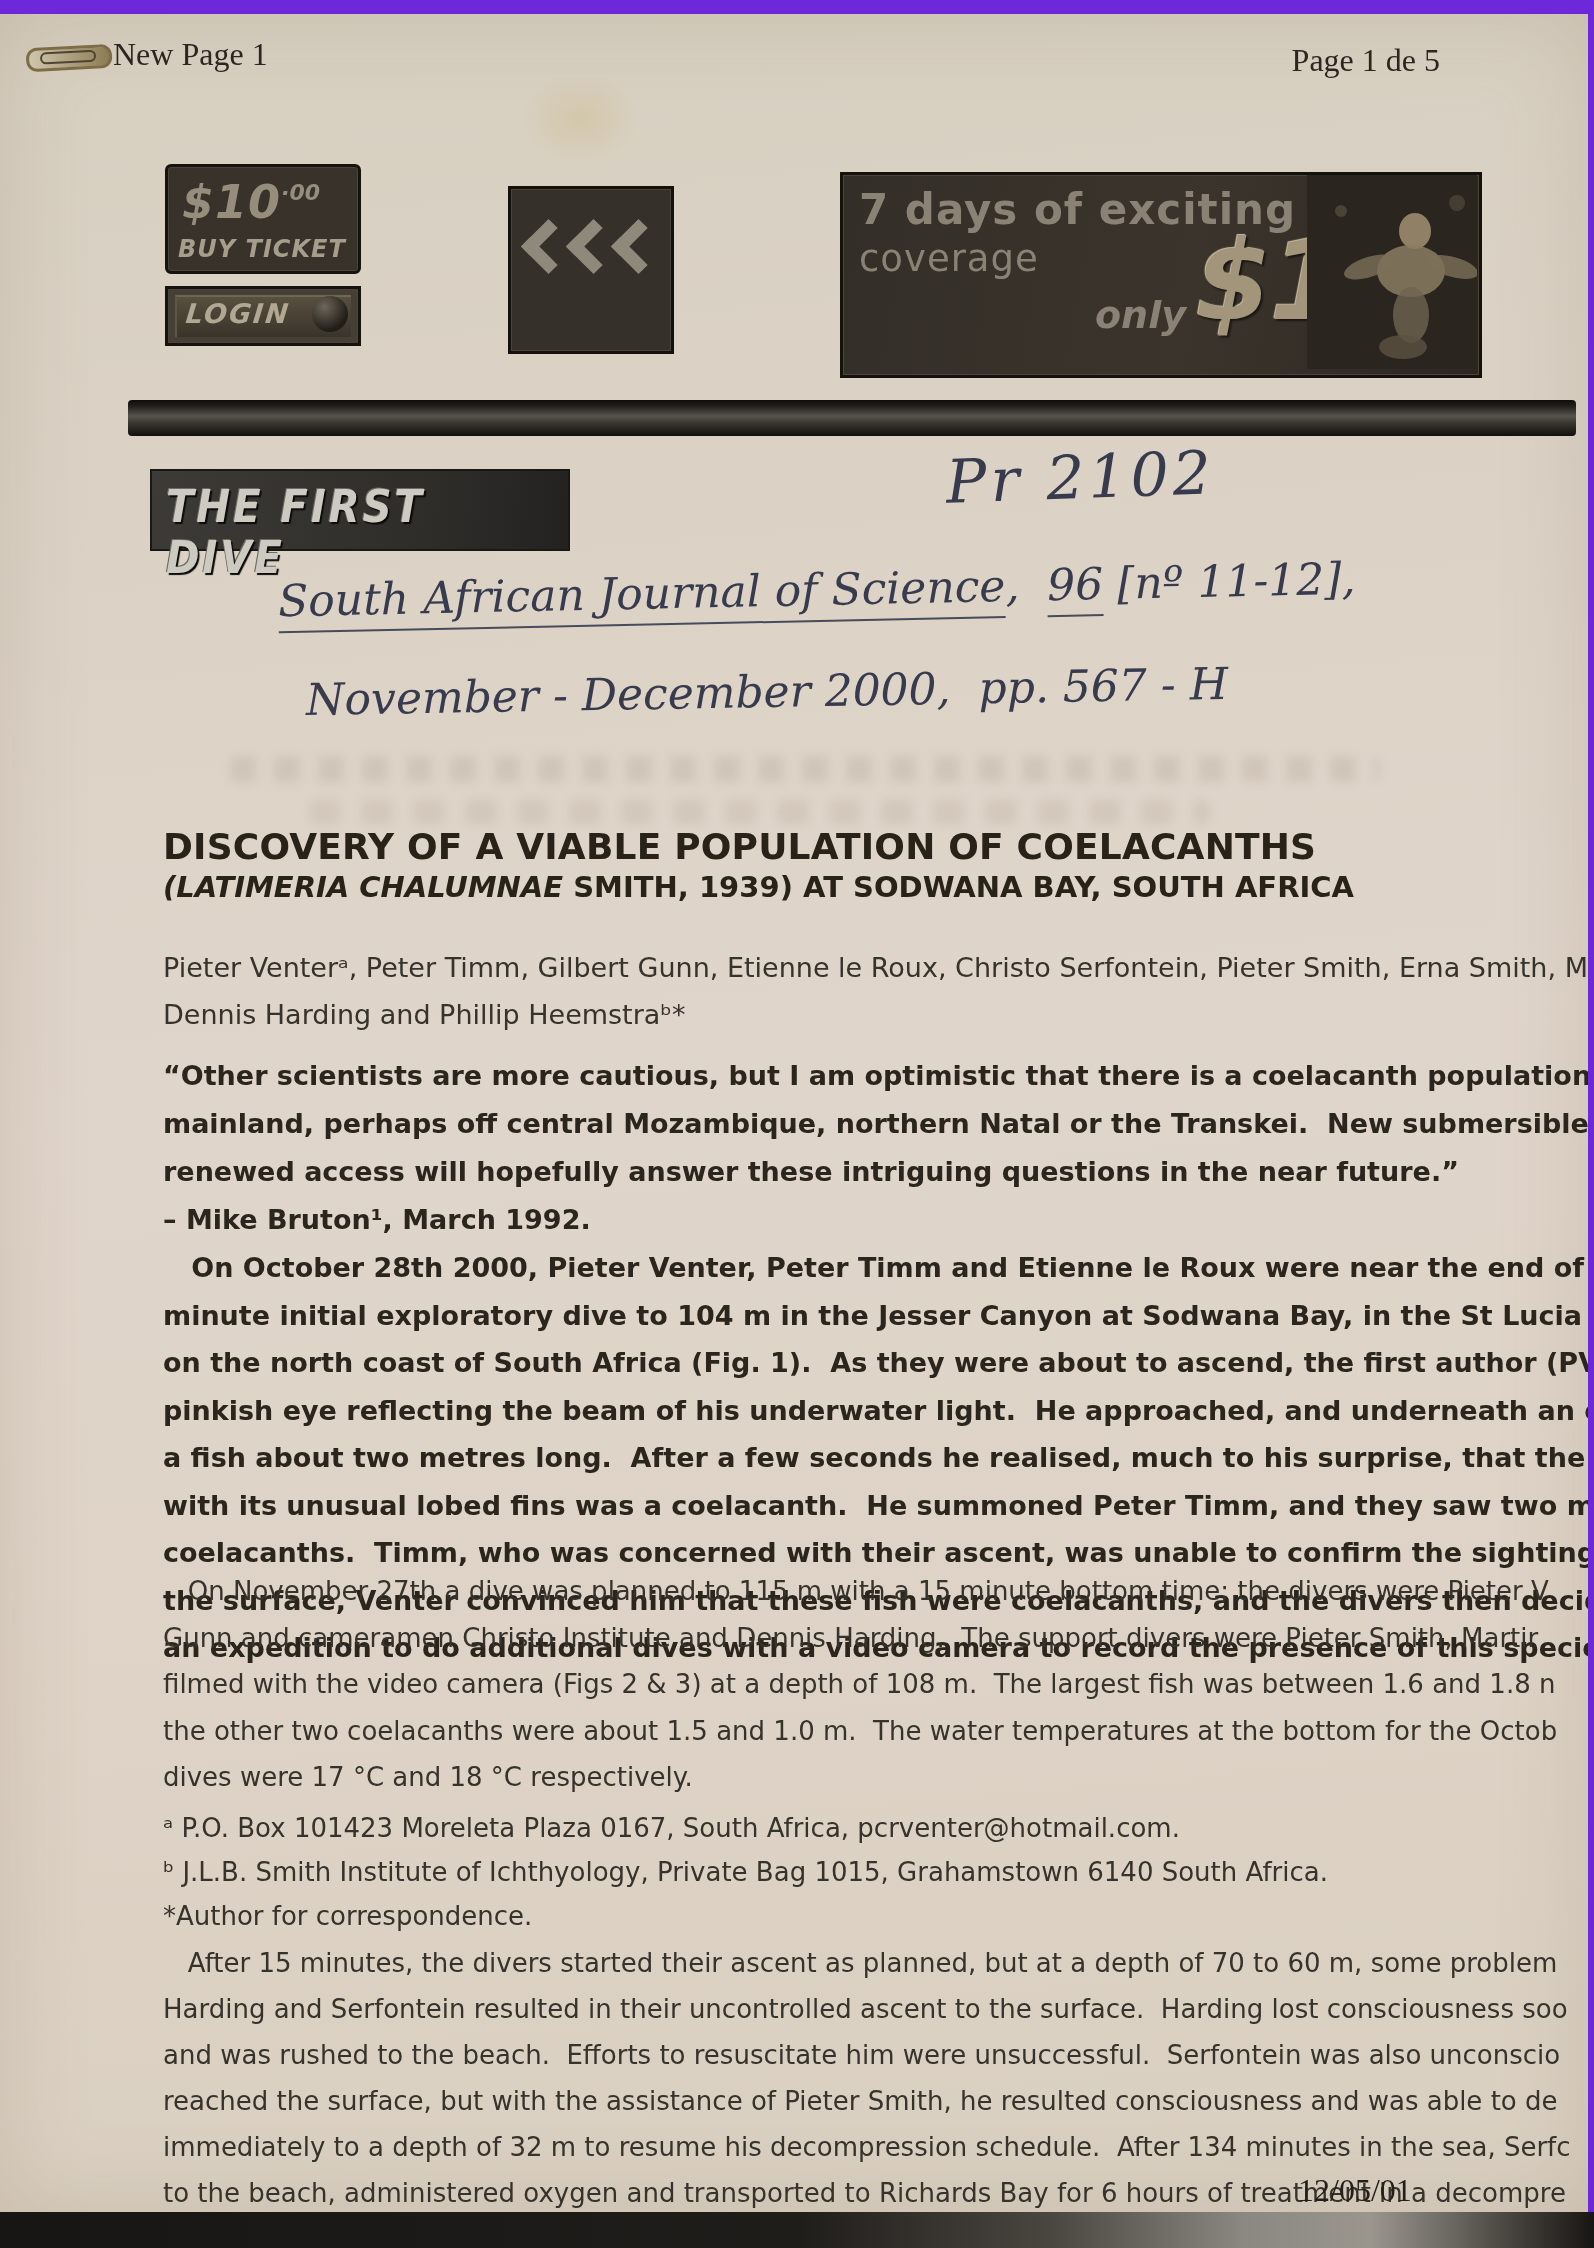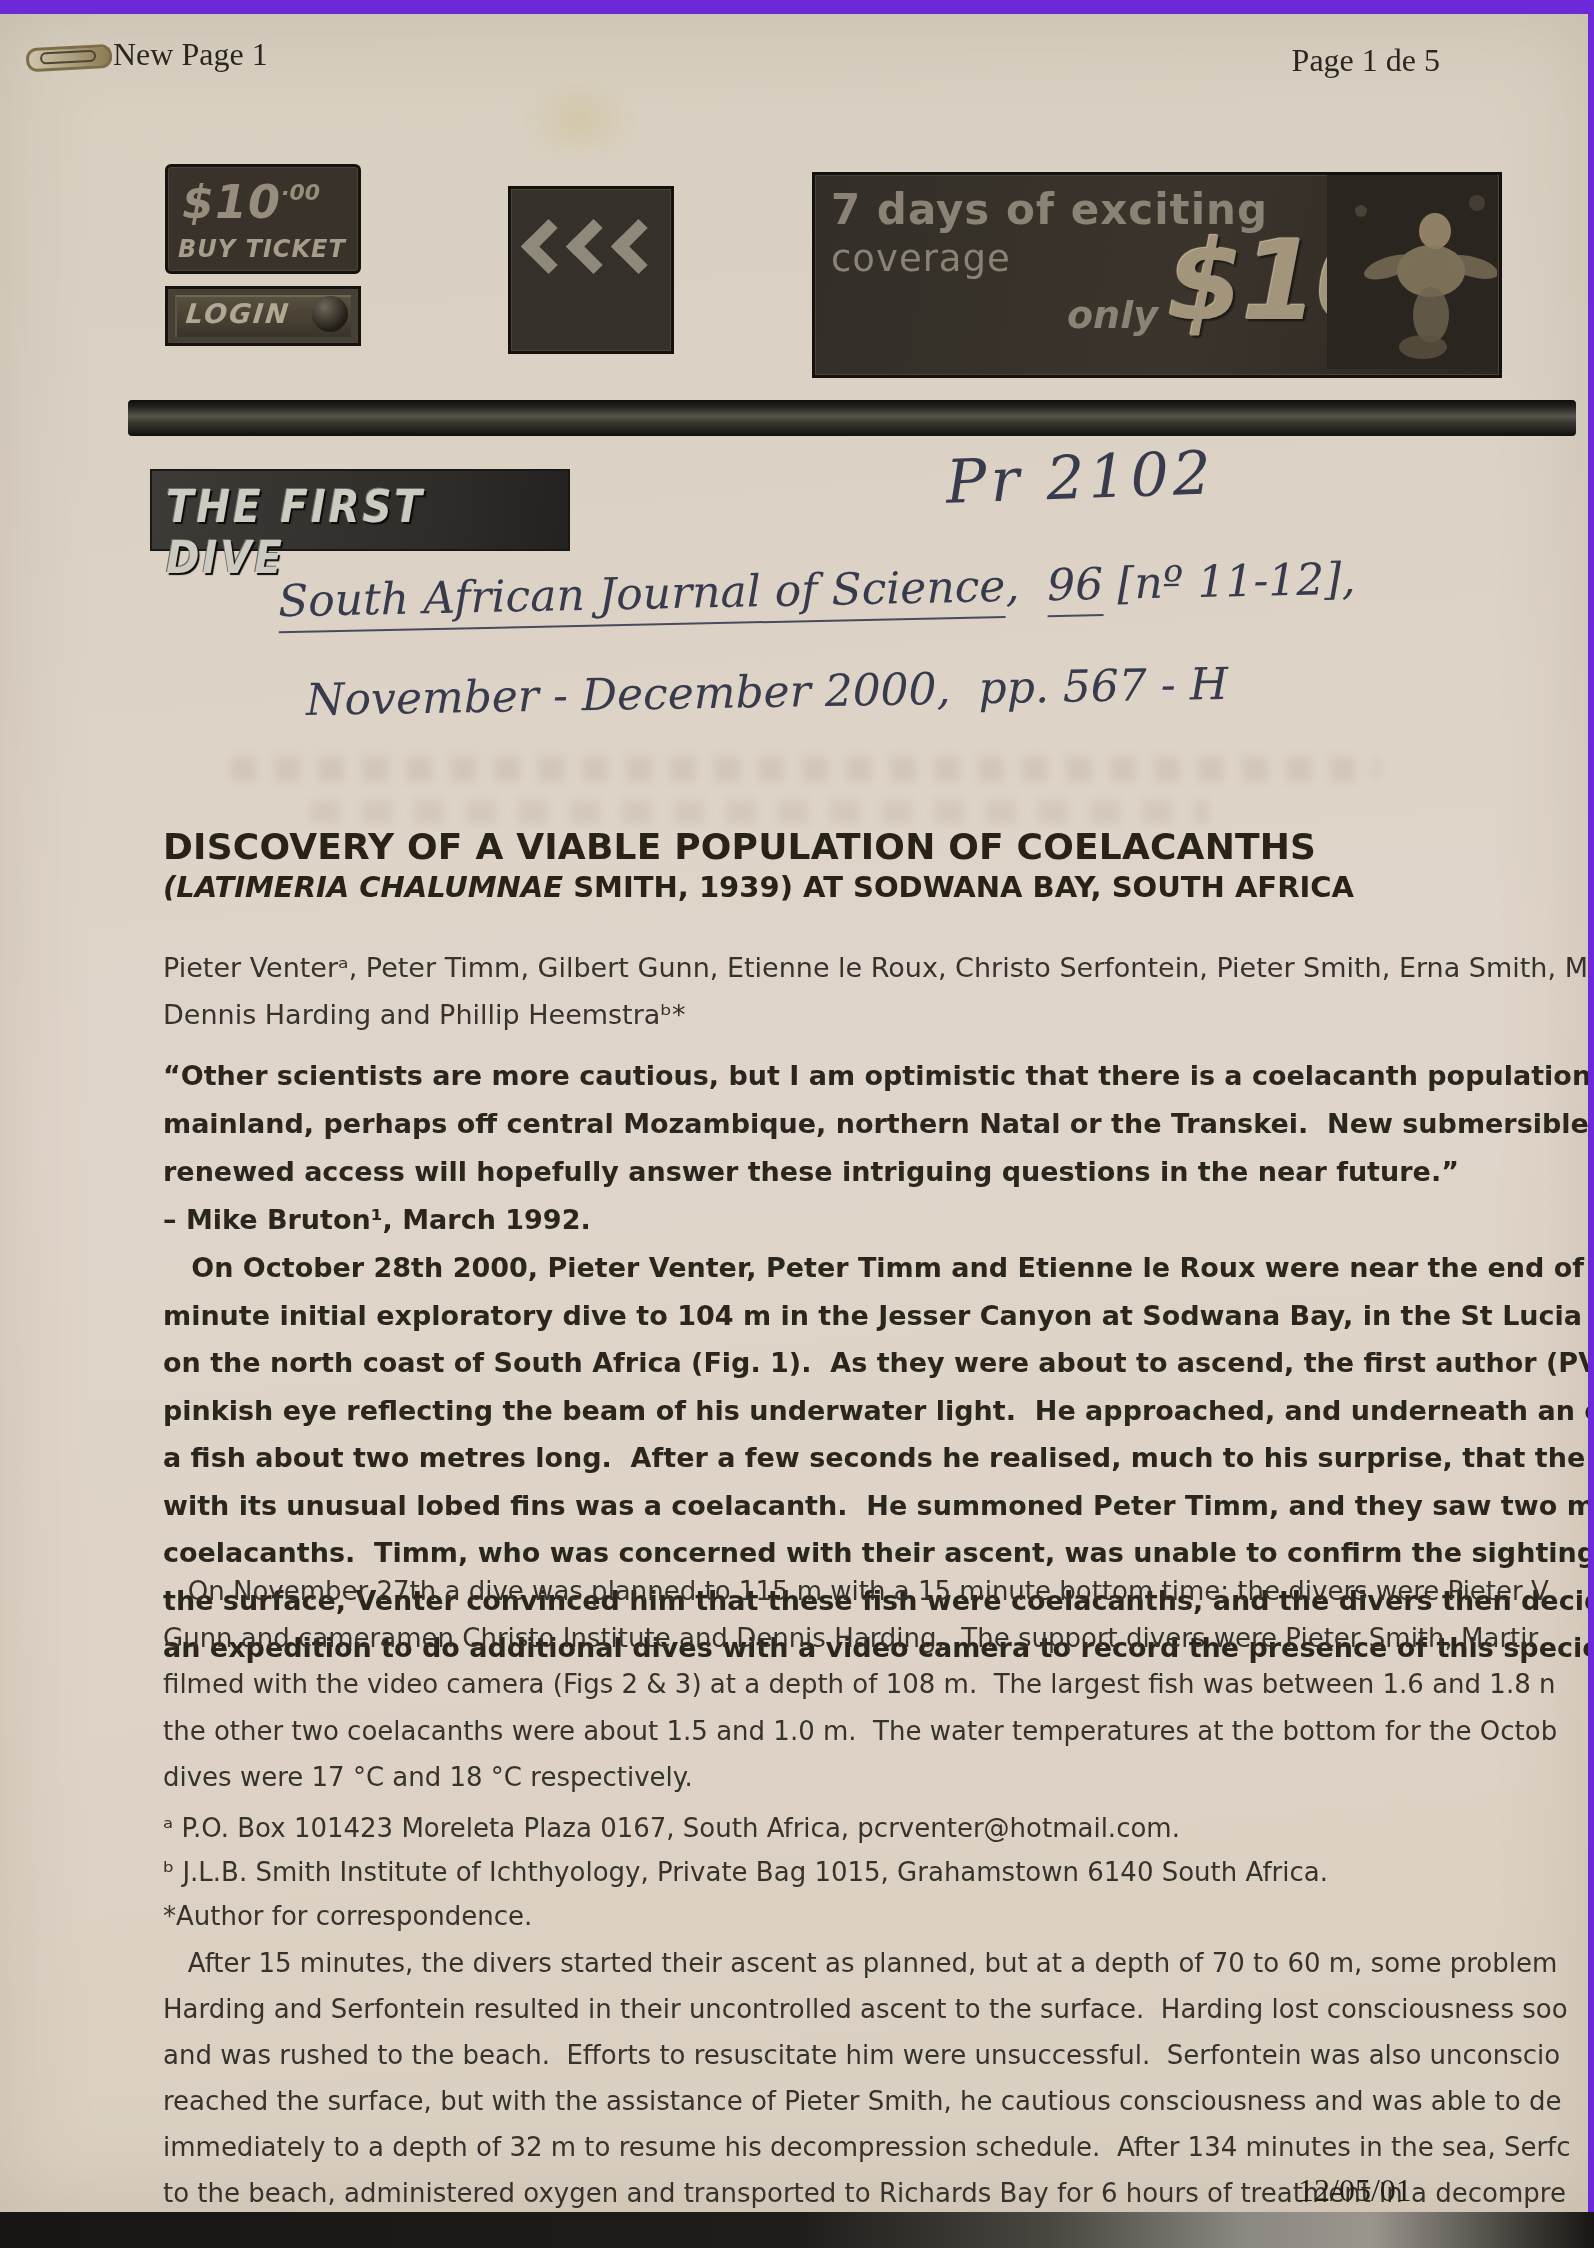--- a/index.html
+++ b/index.html
@@ -23,21 +23,21 @@
   .buyticket .price{position:absolute;left:14px;top:8px;font-size:46px;font-weight:bold;font-style:italic;letter-spacing:1px;}
   .buyticket .cents{font-size:22px;vertical-align:18px;letter-spacing:0;}
   .buyticket .lbl{position:absolute;left:10px;bottom:8px;font-size:24px;font-weight:bold;font-style:italic;letter-spacing:1px;color:#a69d8b;}
   .login{left:165px;top:272px;width:190px;height:54px;background:#463f36;}
   .login .inner{position:absolute;left:7px;top:6px;right:7px;bottom:6px;background:linear-gradient(180deg,#57503f,#3a332a);border-top:2px solid #6e6754;border-left:2px solid #5d5545;}
   .login .lbl{position:absolute;left:18px;top:9px;font-size:27px;font-weight:bold;font-style:italic;letter-spacing:2px;color:#b1a793;transform:skewX(-6deg);}
   .login .knob{position:absolute;right:10px;top:7px;width:36px;height:36px;border-radius:50%;background:radial-gradient(circle at 35% 30%,#6e665a,#201c16 70%);}
   .backtile{left:508px;top:172px;width:160px;height:162px;background:#35302a;border:3px solid #14110d;}
   .chevrow{position:absolute;left:18px;top:38px;}
   .chev{display:inline-block;width:26px;height:26px;border-left:13px solid #8f897b;border-bottom:13px solid #8f897b;transform:rotate(45deg);margin-right:6px;}
-  .promo{left:812px;top:158px;width:636px;height:200px;background:linear-gradient(100deg,#332e27 0%,#3a342c 55%,#2c2721 100%);border:3px solid #15120e;color:#8f897b;padding-left:48px;}
+  .promo{left:840px;top:158px;width:636px;height:200px;background:linear-gradient(100deg,#332e27 0%,#3a342c 55%,#2c2721 100%);border:3px solid #15120e;color:#8f897b;}
   .promo .l1{position:absolute;left:16px;top:10px;font-size:42px;font-weight:bold;letter-spacing:1px;color:#8a8375;}
   .promo .l2{position:absolute;left:16px;top:62px;font-size:37px;font-weight:normal;letter-spacing:1px;color:#8a8375;text-align:right;}
   .promo .only{position:absolute;left:252px;top:118px;font-size:38px;font-weight:bold;font-style:italic;color:#8a8375;}
   .promo .big{position:absolute;left:352px;top:42px;font-size:110px;font-weight:bold;font-style:italic;color:#a2957c;
     text-shadow:2px 2px 2px #1a1712,-1px -1px 1px #c9bb9e;letter-spacing:-2px;}
   .promo svg{position:absolute;right:2px;top:0;}
 
   
   .rule{position:absolute;left:128px;top:386px;width:1448px;height:36px;
     background:linear-gradient(180deg,#0e0d0b 0%,#23211d 18%,#57544b 45%,#3b3832 62%,#11100d 100%);border-radius:4px;}
@@ -187,21 +187,21 @@
     <div class="art footnotes">
         <div class="tline">ᵃ P.O. Box 101423 Moreleta Plaza 0167, South Africa, pcrventer@hotmail.com.</div>
         <div class="tline">ᵇ J.L.B. Smith Institute of Ichthyology, Private Bag 1015, Grahamstown 6140 South Africa.</div>
         <div class="tline">*Author for correspondence.</div>
       </div>
 
     <div class="art para3">
         <div class="tline">   After 15 minutes, the divers started their ascent as planned, but at a depth of 70 to 60 m, some problem</div>
         <div class="tline">Harding and Serfontein resulted in their uncontrolled ascent to the surface.  Harding lost consciousness soo</div>
         <div class="tline">and was rushed to the beach.  Efforts to resuscitate him were unsuccessful.  Serfontein was also unconscio</div>
-        <div class="tline">reached the surface, but with the assistance of Pieter Smith, he cautious consciousness and was able to de</div>
+        <div class="tline">reached the surface, but with the assistance of Pieter Smith, he resulted consciousness and was able to de</div>
         <div class="tline">immediately to a depth of 32 m to resume his decompression schedule.  After 134 minutes in the sea, Serfc</div>
         <div class="tline">to the beach, administered oxygen and transported to Richards Bay for 6 hours of treatment in a decompre</div>
       </div>
 
     <div class="ftr-date">12/05/01</div>
   </div>
 
   <div class="bottomband"></div>
 </div>
 

